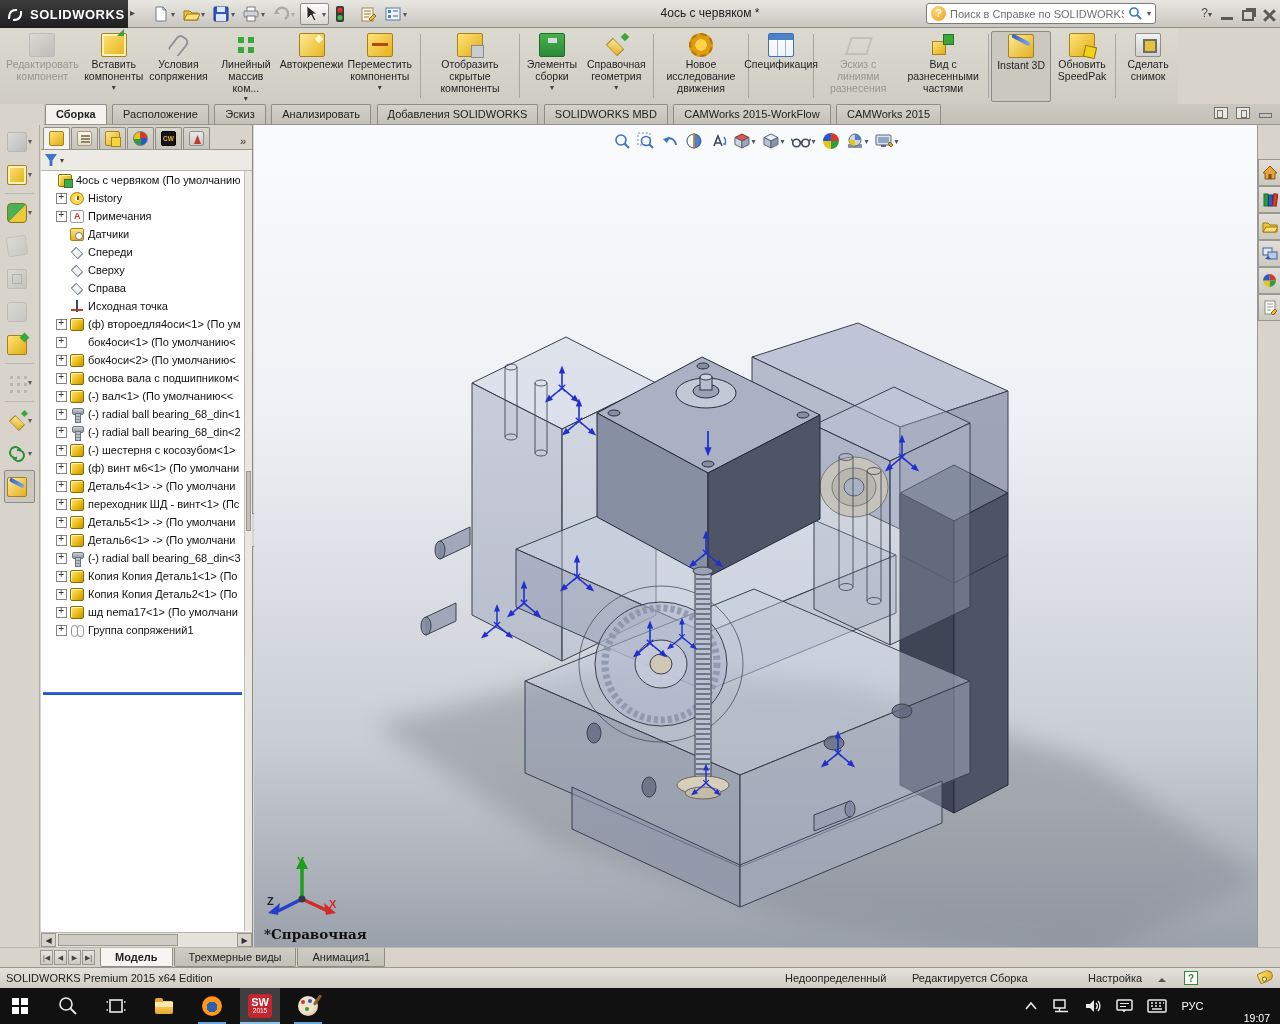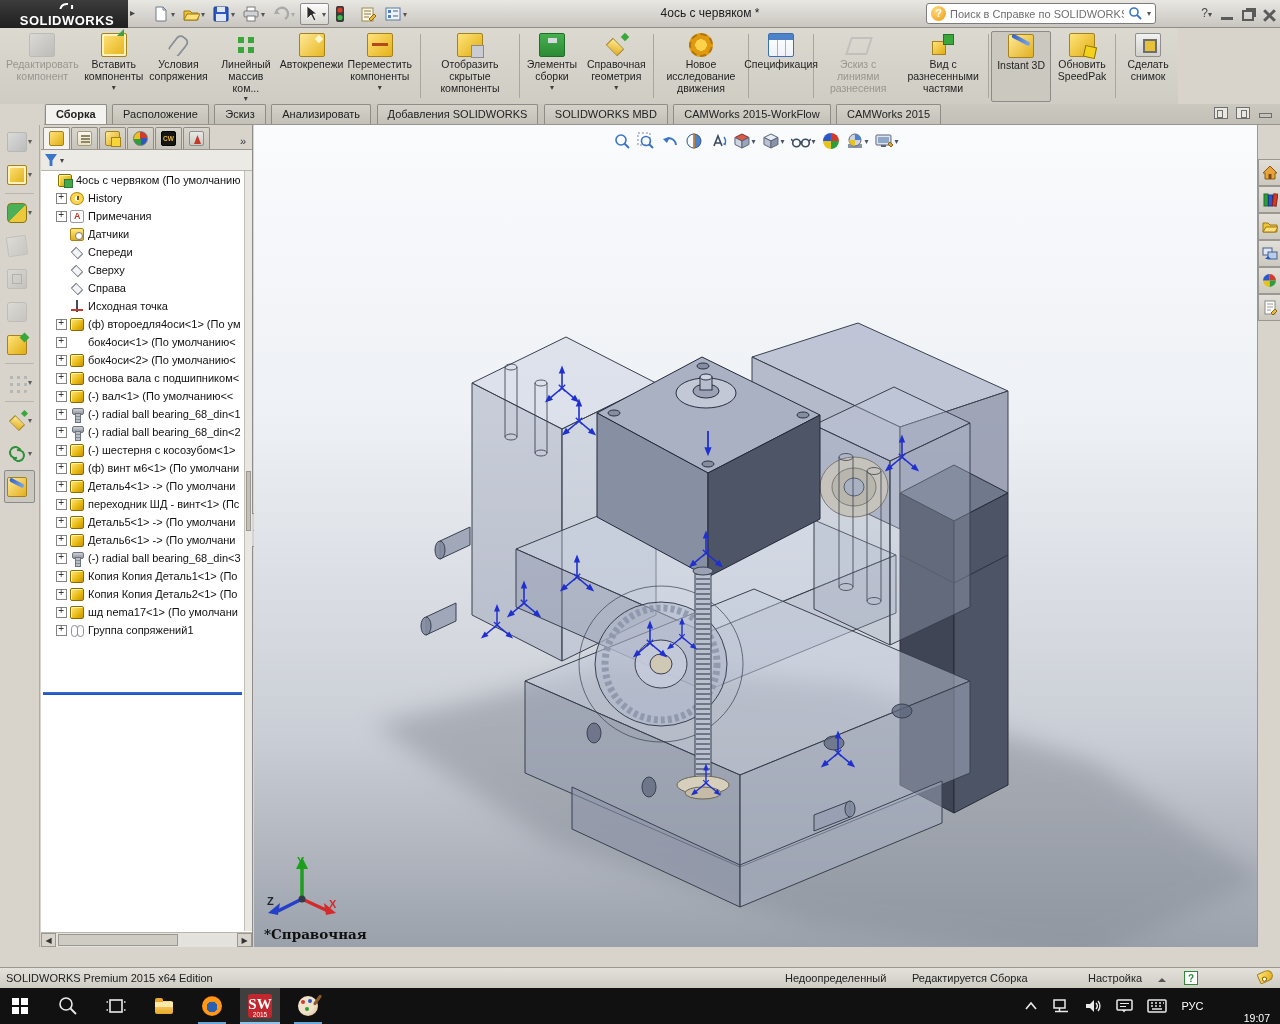--- a/index.html
+++ b/index.html
@@ -3,21 +3,21 @@
 <meta charset="utf-8">
 <style>
   * { margin:0; padding:0; box-sizing:border-box; }
   html,body { width:1280px; height:1024px; overflow:hidden; font-family:"Liberation Sans",sans-serif; }
   #screen { position:relative; width:1280px; height:1024px; background:#d8d4cb; }
 
   
   #titlebar { position:absolute; left:0; top:0; width:1280px; height:28px;
     background:linear-gradient(#e9e7e2,#c9c6c0); border-bottom:1px solid #8f8d86; }
   #logoblock { position:absolute; left:0; top:0; width:128px; height:28px; background:linear-gradient(#3c3c3c,#1f1f1f);
-    display:flex; align-items:center; padding-left:6px; gap:4px;flex-direction:column; }
+    display:flex; align-items:center; padding-left:6px; gap:4px; }
   #logoblock .brand { color:#fff; font-weight:bold; font-size:13px; letter-spacing:.5px; }
   .tb-chev { position:absolute; left:130px; top:7px; font-size:10px; color:#444; }
   #quickbar { position:absolute; left:150px; top:2px; height:24px; display:flex; align-items:center; gap:3px; }
   .qitem { display:flex; align-items:center; gap:1px; padding:1px 2px; }
   .qcaret { font-size:8px; color:#555; }
   .qic { width:18px; height:18px; display:inline-block; position:relative; }
   .qic svg { display:block; }
   .q-select-box { border:1px solid #8b8b8b; background:linear-gradient(#fdfdfd,#d9d6cf); padding:1px 2px; border-radius:2px; }
   #doc-title { position:absolute; left:710px; top:6px; transform:translateX(-50%); font-size:12px; color:#1c1c1c; white-space:nowrap; }
   #searchbox { position:absolute; left:926px; top:3px; width:230px; height:21px; background:#fff; border:1px solid #7c7c7c;
@@ -229,21 +229,21 @@
   .tb-underline { position:absolute; left:6px; bottom:0; width:28px; height:2px; background:#6ba6d8; }
   .tb-active { background:#3f3f3f; }
   .tb-active .tb-underline { left:0; width:40px; background:#8ec1e8; }
   .start-ic { width:16px; height:16px; position:relative; }
   .start-ic::before{ content:""; position:absolute; left:0; top:0; width:7px; height:7px; background:#fff; box-shadow:9px 0 #fff,0 9px #fff,9px 9px #fff; }
   .explorer-ic { width:18px; height:13px; background:linear-gradient(#ffd978,#e8a92a); border-radius:2px; position:relative; margin-top:3px; }
   .explorer-ic::before{ content:""; position:absolute; left:0; top:-3px; width:8px; height:4px; background:#e8a92a; border-radius:2px 2px 0 0; }
   .explorer-ic::after{ content:""; position:absolute; left:0; top:1px; width:18px; height:5px; background:#ffe9a8; }
   .firefox-ic { width:20px; height:20px; border-radius:50%; background:radial-gradient(circle at 50% 55%,#2b5fb0 0 35%,#ff9818 36% 68%,#e8600a 69% 100%); }
   .sw-ic { width:24px; height:24px; background:#c1272d; border-radius:3px; color:#fff; text-align:center; line-height:1; padding-top:3px; }
-  .sw-ic .l1 { font-size:15px; font-weight:bold; display:block;font-family:Liberation Serif, serif; }
+  .sw-ic .l1 { font-size:11px; font-weight:bold; display:block; }
   .sw-ic .l2 { font-size:6.5px; display:block; }
   .paint-ic { width:20px; height:20px; border-radius:50%; background:radial-gradient(circle at 30% 30%,#f2e2c9 0 55%,#d9b88a 100%); position:relative; }
   .paint-ic::before{ content:""; position:absolute; left:3px; top:4px; width:4px; height:4px; border-radius:50%; background:#d43a2a; box-shadow:7px -1px 0 #2a58c9,4px 7px 0 #2d9e3a; }
   .paint-ic::after{ content:""; position:absolute; right:-1px; top:-2px; width:3px; height:12px; background:#8a5c2a; transform:rotate(35deg); border-radius:2px; }
   #tray { position:absolute; right:0; top:0; height:36px; display:flex; align-items:center; gap:14px; padding-right:10px; }
   .tray-ic { display:flex; align-items:center; justify-content:center; }
   #tray-lang { color:#fff; font-size:11px; }
   #tray-clock { color:#fff; font-size:10.5px; text-align:right; line-height:1.25;margin-top:38px; }
 </style>
 </head>
@@ -989,20 +989,33 @@
             <svg width="16" height="15">
               <rect x="3" y="1" width="10" height="13" fill="#fdfdfb" stroke="#8a8a8a"></rect>
               <path d="M5 4 h6 M5 7 h6 M5 10 h4" stroke="#9a9a9a"></path>
               <path d="M9 13 l4 -4 2 2 -4 4 z" fill="#f0b83a" stroke="#8a6a10"></path>
             </svg>
           </div>
       </div>
     </div>
   </div>
 
+  <div id="bottomtabs">
+    <div id="bt-nav">
+      <span class="bt-nav-btn">|◀</span>
+      <span class="bt-nav-btn">◀</span>
+      <span class="bt-nav-btn">▶</span>
+      <span class="bt-nav-btn">▶|</span>
+    </div>
+    <div id="bt-tabs">
+      <span class="btab" data-active="true">Модель</span>
+      <span class="btab" data-active="false">Трехмерные виды</span>
+      <span class="btab" data-active="false">Анимация1</span>
+    </div>
+  </div>
 
   <div id="statusbar">
     <span id="sb-edition">SOLIDWORKS Premium 2015 x64 Edition</span>
     <span id="sb-state">Недоопределенный</span>
     <span id="sb-mode">Редактируется Сборка</span>
     <span id="sb-config">Настройка</span>
     <span id="sb-caret"></span>
     <span id="sb-help">?</span>
     <span id="sb-tag"></span>
   </div>

